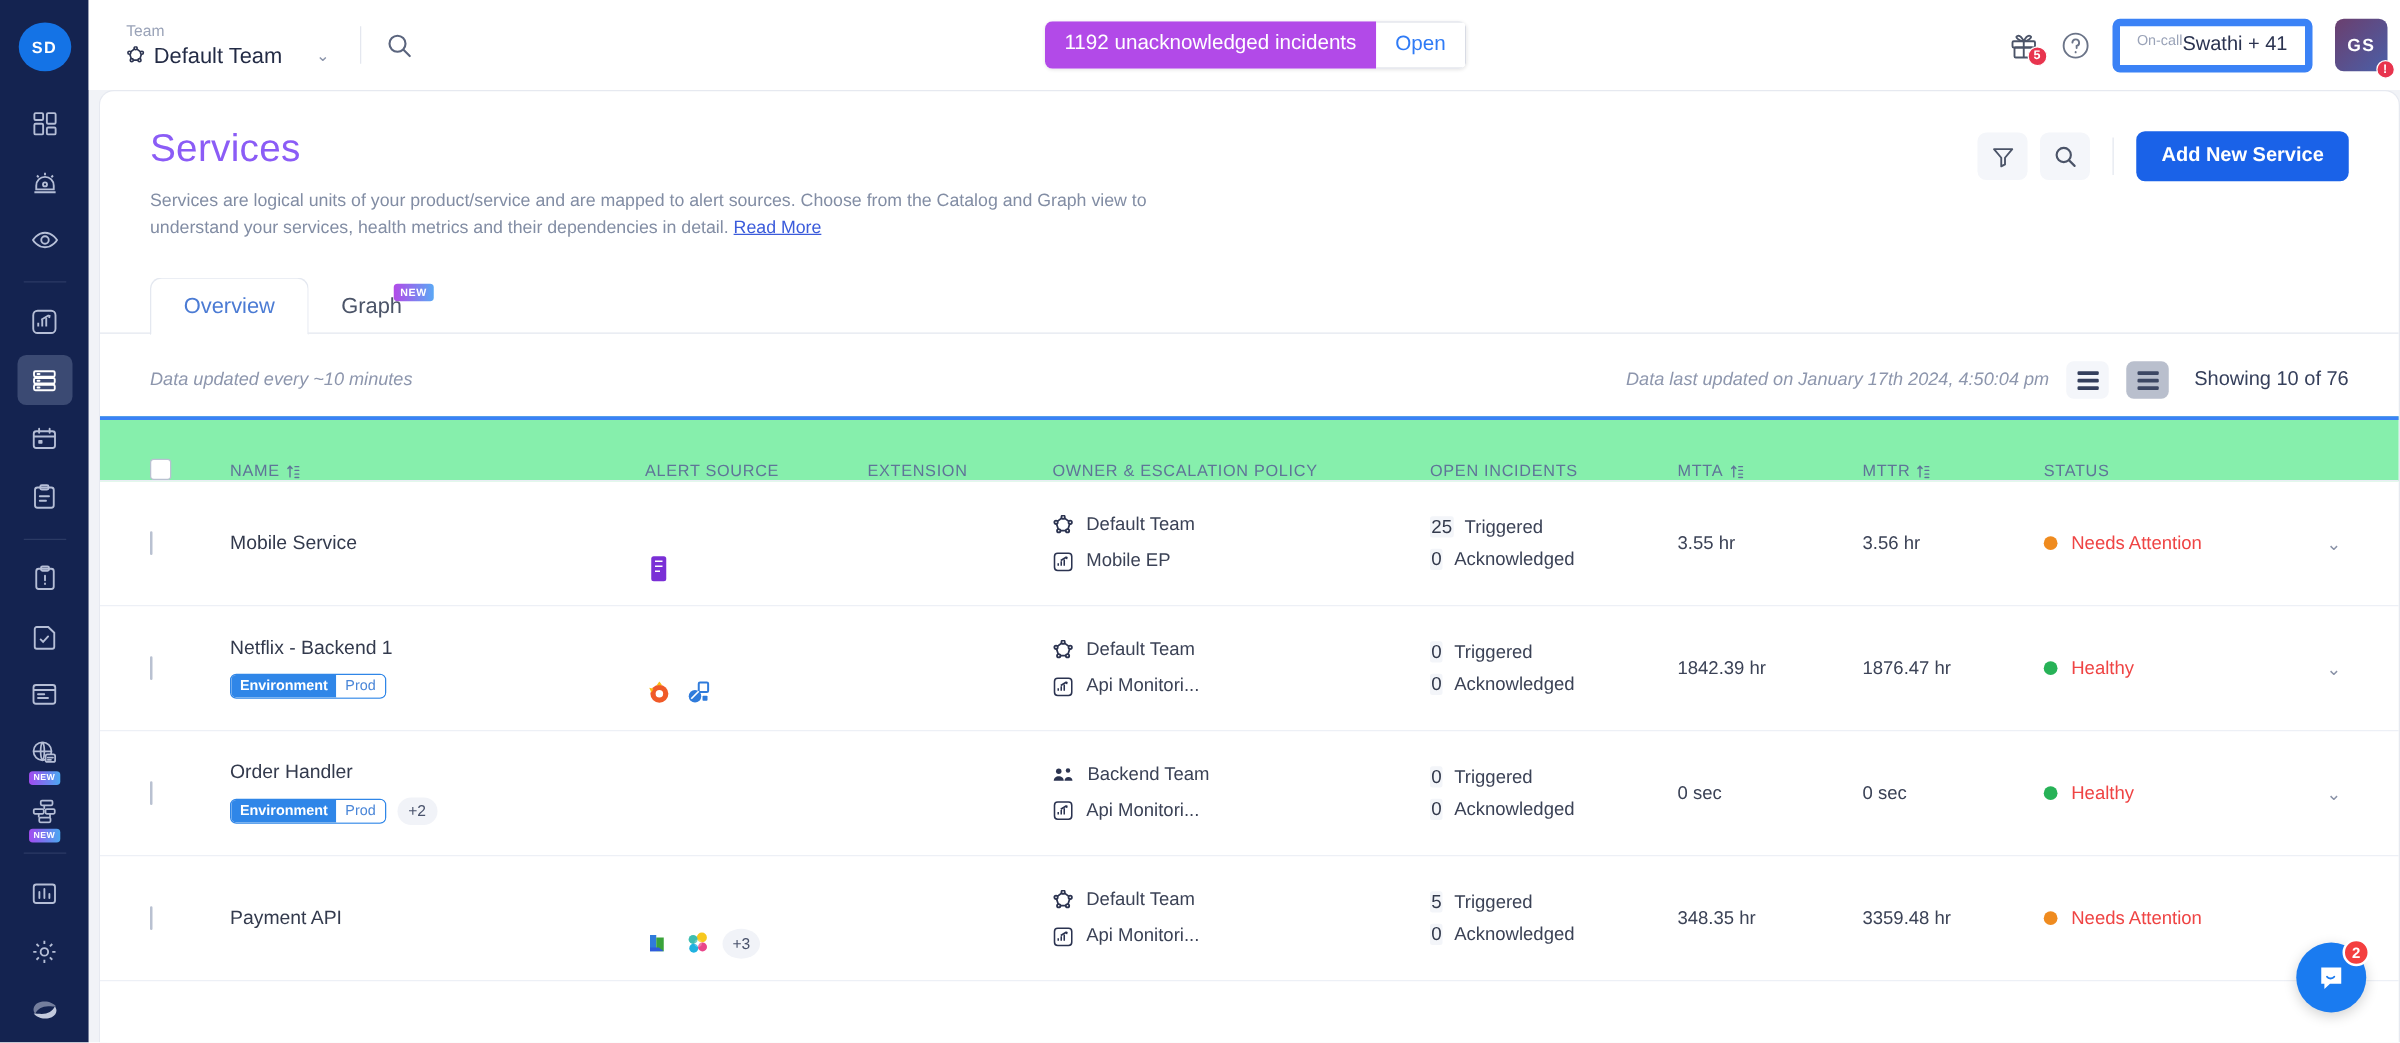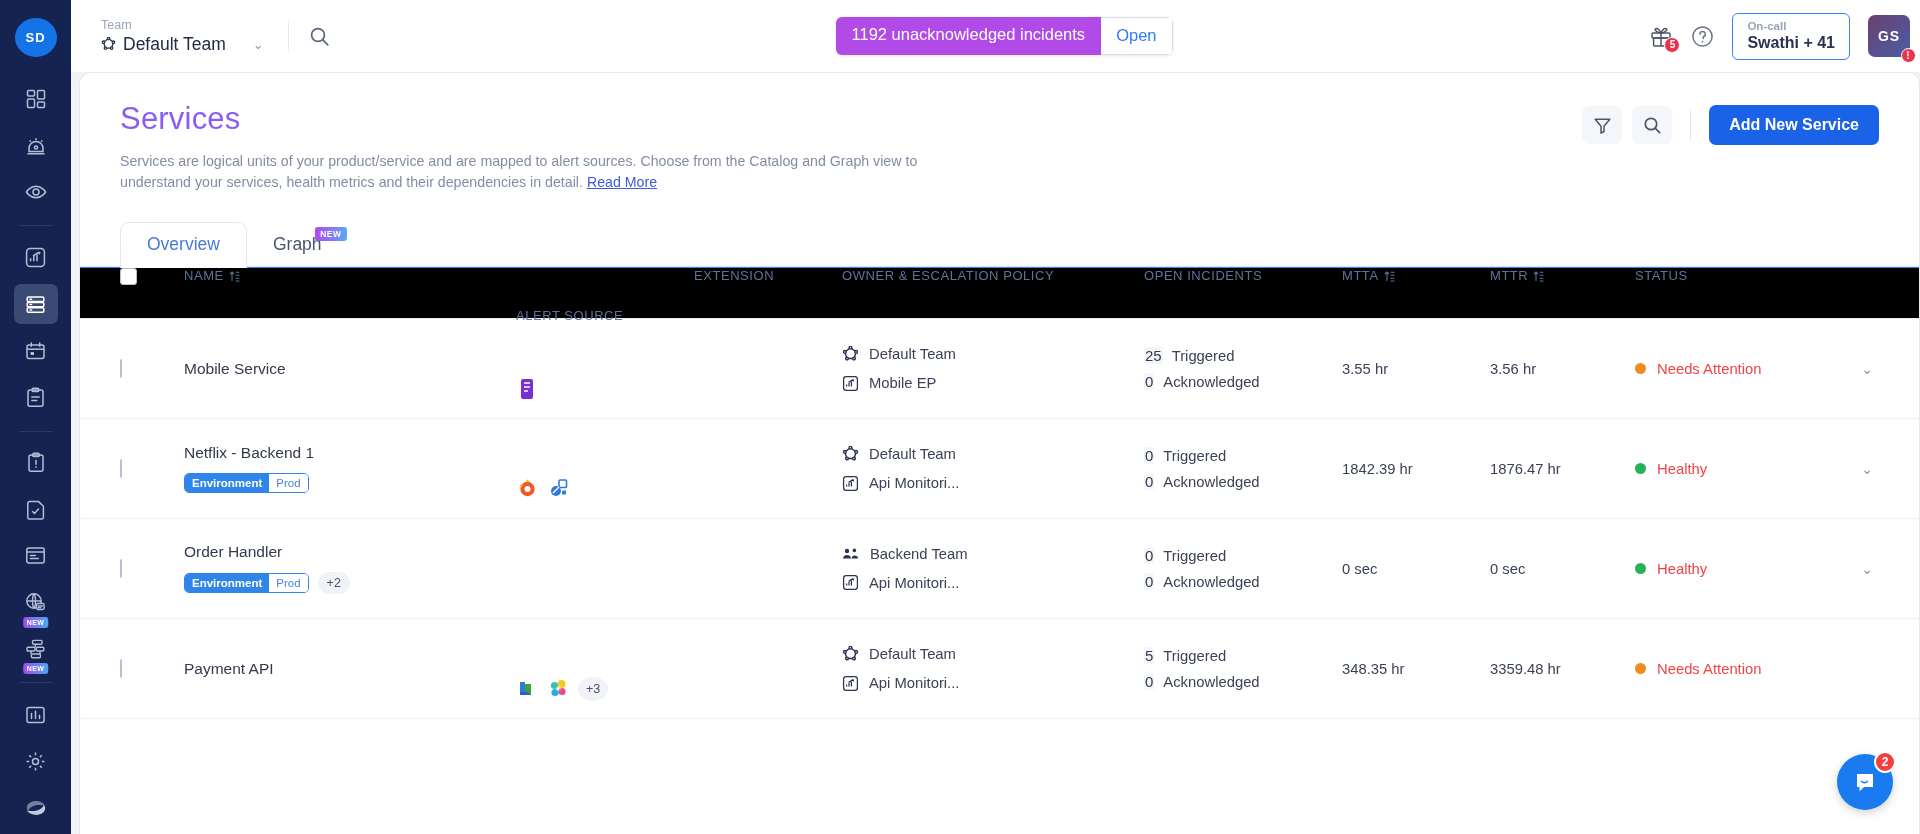--- a/index.html
+++ b/index.html
@@ -75,22 +75,22 @@
   .top-right { margin-left: auto; display: flex; align-items: center; gap: 18px; }
   .icon-btn { position: relative; cursor: pointer; display: flex; align-items: center; }
   .dot-badge {
     position: absolute; right: -7px; bottom: -5px;
     background: #e8344e; color: #fff; font-size: 10px; font-weight: 700;
     min-width: 16px; height: 16px; border-radius: 50%;
     display: flex; align-items: center; justify-content: center;
     border: 1.5px solid #fff;
   }
   .oncall {
-    border: 1px solid #3b82f6; border-radius: 6px; padding: 5px 14px 6px;
-    display: flex; flex-direction: column; cursor: pointer; min-width: 94px; font-weight: bold;
+    border: 6px solid #3b82f6; border-radius: 6px; padding: 5px 14px 6px;
+    display: flex; flex-direction: row; cursor: pointer; min-width: 94px;
   }
   .oncall-label { font-size: 11.5px; color: #9aa3b8; line-height: 14px; }
   .oncall-name { font-size: 16px; color: #2b3350; line-height: 20px; text-align: right; }
   .avatar {
     width: 42px; height: 42px; border-radius: 7px;
     background: linear-gradient(135deg,#6b3f6e,#4a5fa8);
     color: #fff; font-size: 14px; font-weight: 700; letter-spacing: 1px;
     display: flex; align-items: center; justify-content: center;
     position: relative; cursor: pointer;
   }
@@ -150,22 +150,22 @@
     gap: 3px; cursor: pointer;
   }
   .view-btn.sel { background: #b9bfcd; }
   .view-btn i { display: block; width: 17px; height: 3px; background: #343f5c; border-radius: 1px; }
   .view-btn.sel i { background: #3c4763; }
   .showing { font-size: 16px; color: #36405c; margin-left: 6px; }
 
   
   .tbl { width: 100%; }
   .thead {
-    display: flex; align-items: flex-start; background: #000000;
-    border-top: 1px solid #3b82f6; border-bottom: 1px solid #e9edf4;
+    display: flex; align-items: flex-end; background: #86efac;
+    border-top: 3px solid #3b82f6; border-bottom: 1px solid #e9edf4;
     height: 52px; padding: 0 40px;
   }
   .th {
     font-size: 13px; color: #5f7498; letter-spacing: .55px; font-weight: 400;
     display: flex; align-items: center; gap: 5px;
   }
   .c-chk   { width: 64px; flex-shrink: 0; }
   .c-name  { width: 332px; flex-shrink: 0; }
   .c-alert { width: 178px; flex-shrink: 0; margin-top: 40px; }
   .c-ext   { width: 148px; flex-shrink: 0; }
@@ -438,20 +438,37 @@
       <div class="tabs">
         <div class="tab active">
           <span>Overview</span>
         </div>
         <div class="tab">
           <span>Graph</span>
           <span class="new-pill">NEW</span>
         </div>
       </div>
 
+      <div class="status-row">
+        <span class="upd-left">Data updated every ~10 minutes</span>
+        <div class="upd-right">
+          <span class="upd-time">Data last updated on January 17th 2024, 4:50:04 pm</span>
+          <div class="view-btn">
+            <i></i>
+              <i></i>
+              <i></i>
+          </div>
+          <div class="view-btn sel">
+            <i></i>
+              <i></i>
+              <i></i>
+          </div>
+          <span class="showing">Showing 10 of 76</span>
+        </div>
+      </div>
 
       <div class="tbl">
         <div class="thead">
           <div class="th c-chk">
             <span class="chk"></span>
           </div>
           <div class="th c-name">
             <span>NAME</span>
             <svg class="sort-ico" width="11" height="12" viewBox="0 0 11 12" fill="none" stroke="#5f7498" stroke-width="1.1">
               <path d="M3 10.5V2M3 2L1.3 3.8M3 2l1.7 1.8" stroke-linecap="round"></path>

